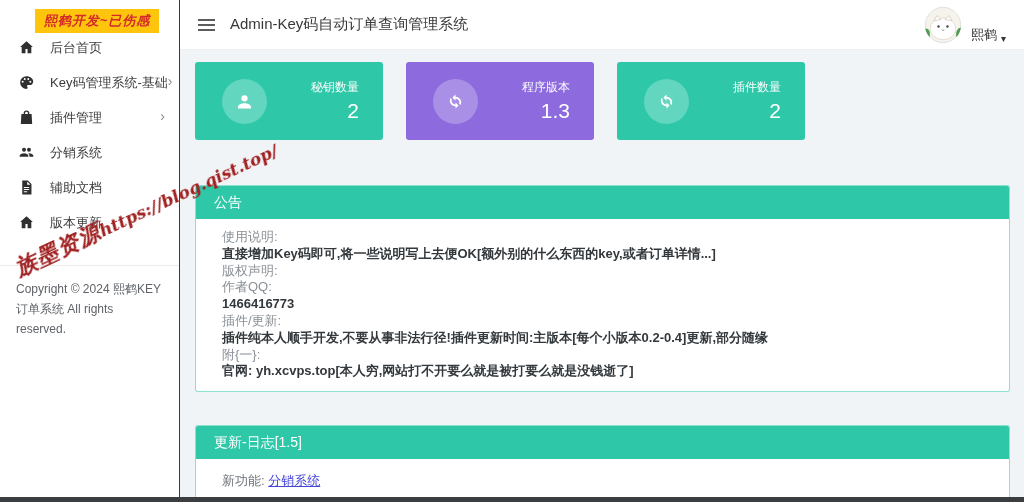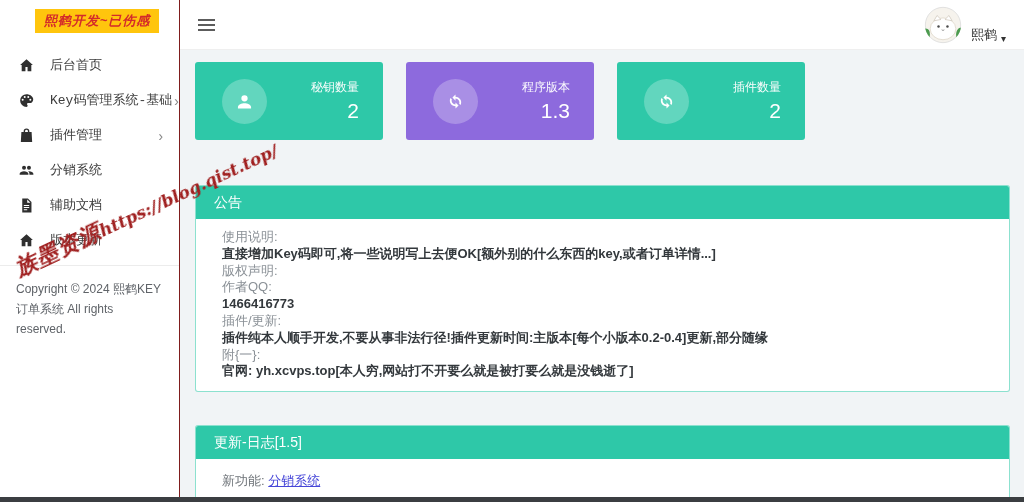--- a/index.html
+++ b/index.html
@@ -6,22 +6,22 @@
   html,body { width:1024px; height:502px; overflow:hidden;
     font-family:"Liberation Sans","DejaVu Sans",sans-serif; background:#f1f4f6; }
 
   
   .sidebar { position:fixed; left:0; top:0; width:180px; height:100%;
     background:#ffffff; border-right:1px solid #7f1d1d; z-index:5; }
   .side-banner { margin:9px 20px 6px 35px; background:#ffc50d; color:#d42a2a;
     font-weight:bold; font-style:italic; font-size:13px; text-align:center;
     padding:3px 6px; letter-spacing:1px; }
   .menu { margin-top:6px; }
-  .menu-item { display:flex; align-items:flex-end; height:35px; padding:0 14px 0 18px;
-    cursor:pointer; color:#3c3c3c; font-size:13px;font-family:Liberation Mono, monospace; }
+  .menu-item { display:flex; align-items:flex-start; height:35px; padding:0 14px 0 18px;
+    cursor:pointer; color:#3c3c3c; font-size:13px; }
   .menu-item svg { width:17px; height:17px; fill:#2f2f2f; flex:0 0 auto; }
   .menu-item .mi-label { margin-left:15px; white-space:nowrap; }
   .menu-item .mi-arrow { margin-left:auto; color:#8a8a8a; font-size:14px; line-height:1; }
   .side-divider { border-top:1px solid #ececec; margin:16px 0 0 0; }
   .side-copy { padding:14px 16px; font-size:12px; color:#5f6368; line-height:1.65; }
 
   
   .topbar { position:fixed; left:180px; top:0; right:0; height:50px; background:#fff;
     border-bottom:1px solid #efefef; display:flex; align-items:center;
     padding:0 18px 0 16px; z-index:4; }
@@ -132,20 +132,21 @@
 </div>
 
 <div class="watermark"><span class="wm-cjk">族墨资源</span><span class="wm-url">https://blog.qist.top/</span></div>
 
 <div class="topbar">
   <div class="hamburger">
     <span></span>
       <span></span>
       <span></span>
   </div>
+  <div class="app-title">Admin-Key码自动订单查询管理系统</div>
   <div class="top-right">
     <div class="avatar">
       <svg viewBox="0 0 40 40" width="38" height="38">
         <defs>
             <clipPath id="av">
               <circle cx="20" cy="20" r="19"></circle>
             </clipPath>
           </defs>
         <circle cx="20" cy="20" r="18.6" fill="#f6f3ed" stroke="#d9d9d9" stroke-width="0.8"></circle>
         <g clip-path="url(#av)">

